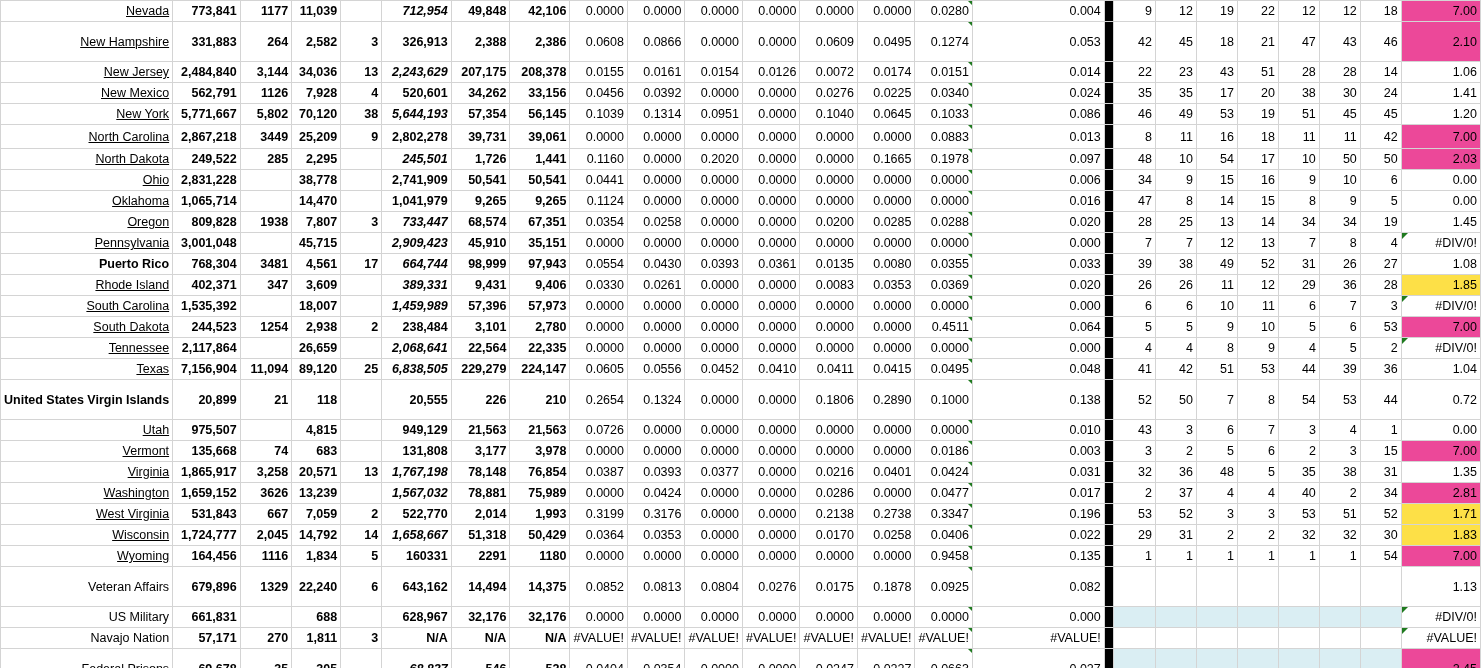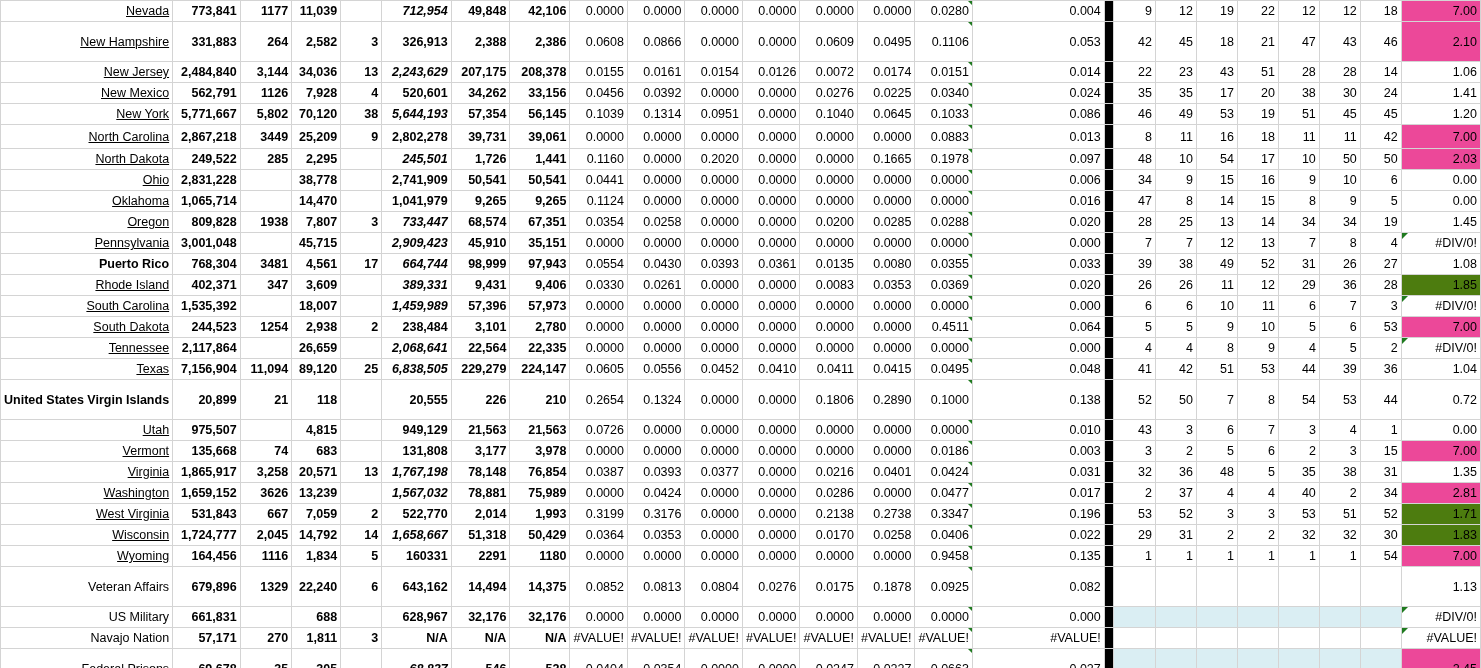--- a/index.html
+++ b/index.html
@@ -9,21 +9,21 @@
   table.grid { border-collapse:collapse; table-layout:fixed; position:absolute; left:0; top:0; }
   table.grid td { border:1px solid #d4d4d4; padding:0 3px; overflow:hidden; white-space:nowrap;
                   text-align:right; vertical-align:middle; line-height:20px; box-sizing:border-box; position:relative; }
   td.name { text-align:left; white-space:normal; line-height:20px; }
   td.name .lnk { text-decoration:underline; }
   td.name.bold { font-weight:bold; }
   td.b { font-weight:bold; }
   td.i { font-style:italic; }
   td.sep { background:#000; border-color:#000; padding:0; }
   td.pink { background:#ec4899; }
-  td.yellow { background:#4d7c0f; }
+  td.yellow { background:#fde047; }
   td.blue { background:#daeef3; }
   td.ctr { text-align:center; }
   td.tri::before { content:""; position:absolute; left:0; top:0; width:0; height:0;
                    border-top:6px solid #1f7a1f; border-right:6px solid transparent; }
   td.trimark::after { content:""; position:absolute; right:-1px; top:-1px; width:0; height:0;
                    border-top:6px solid #1f7a1f; border-left:6px solid transparent; }
 </style>
 </head>
 <body>
 
@@ -92,21 +92,21 @@
           <td class="b">3</td>
           <td class="b">326,913</td>
           <td class="b">2,388</td>
           <td class="b">2,386</td>
           <td>0.0608</td>
           <td>0.0866</td>
           <td>0.0000</td>
           <td>0.0000</td>
           <td>0.0609</td>
           <td>0.0495</td>
-          <td class="trimark">0.1106</td>
+          <td class="trimark">0.1274</td>
           <td>0.053</td>
           <td class="sep"></td>
           <td>42</td>
           <td>45</td>
           <td>18</td>
           <td>21</td>
           <td>47</td>
           <td>43</td>
           <td>46</td>
           <td class="ctr pink">2.10</td>

